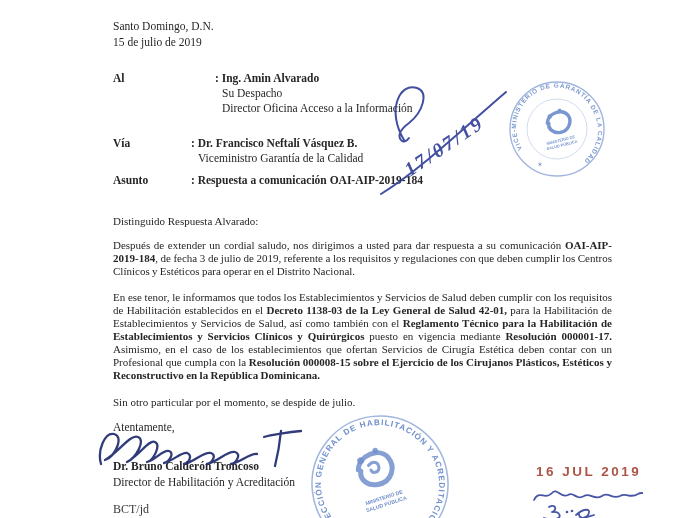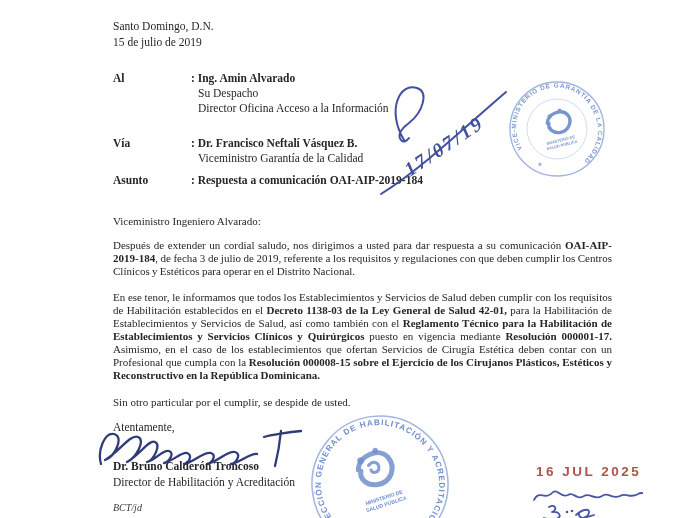--- a/index.html
+++ b/index.html
@@ -10,34 +10,34 @@
   }
   .abs{position:absolute;}
   .b{font-weight:bold;}
   p{margin:0;}
   
   .dateline{left:113px;top:19px;font-size:11.5px;line-height:15.5px;}
   
   .field{font-size:11.5px;line-height:15px;display:flex;}
   .field .lbl{width:78px;font-weight:bold;flex:0 0 78px;}
   .field .val .sub{margin-left:7px;}
-  .f-to{left:113px;top:71px;}
+  .f-to{left:113px;top:71px;gap:24px;}
   .f-via{left:113px;top:136px;}
   .f-subject{left:113px;top:173px;}
   .salutation{left:113px;top:215px;font-size:11px;}
   .bodytext{
     text-align:justify;width:499px;font-size:11px;line-height:13px;
     word-spacing:-0.4px;letter-spacing:0;
   }
   .p1{left:113px;top:239px;}
   .p2{left:113px;top:291px;}
   .closing{left:113px;top:396px;font-size:11px;}
   .farewell{left:113px;top:421px;font-size:11.5px;}
   .signer{left:113px;top:459px;font-size:11.5px;line-height:15.5px;}
-  .initials{left:113px;top:502px;font-size:10px;color:#3a3a3a;font-style:italic;}
+  .initials{left:113px;top:502px;font-size:12px;color:#3a3a3a;}
   
   svg text{font-family:"Liberation Sans","DejaVu Sans",sans-serif;}
   .stamp-top{left:501px;top:73px;width:112px;height:112px;opacity:.82;}
   .stamp-bottom{left:298px;top:402px;width:164px;height:164px;opacity:.88;transform:rotate(-6deg);}
   .ink-top{left:376px;top:78px;width:145px;height:120px;opacity:.9;}
   .ink-sig{left:94px;top:424px;width:215px;height:50px;opacity:.92;}
   .ink-received{left:524px;top:480px;width:168px;height:38px;opacity:.9;}
   .date-stamp{
     left:536px;top:464px;font-family:"Liberation Sans","DejaVu Sans",sans-serif;
     font-weight:bold;font-size:13.5px;letter-spacing:2.5px;color:#a6483a;opacity:.93;
@@ -74,27 +74,27 @@
     </span>
   </div>
 
   <div class="abs field f-subject">
     <span class="lbl">Asunto</span>
     <span class="val">
       <div class="b">: Respuesta a comunicación OAI-AIP-2019-184</div>
     </span>
   </div>
 
-  <p class="abs salutation">Viceministro Ingeniero Alvarado:</p>
+  <p class="abs salutation">Distinguido Respuesta Alvarado:</p>
 
   <p class="abs bodytext p1"><span>Después de extender un cordial saludo, nos dirigimos a usted para dar respuesta a su comunicación </span><span class="b">OAI-AIP-2019-184</span><span>, de fecha 3 de julio de 2019, referente a los requisitos y regulaciones con que deben cumplir los Centros Clínicos y Estéticos para operar en el Distrito Nacional.</span></p>
 
   <p class="abs bodytext p2"><span>En ese tenor, le informamos que todos los Establecimientos y Servicios de Salud deben cumplir con los requisitos de Habilitación establecidos en el </span><span class="b">Decreto 1138-03 de la Ley General de Salud 42-01,</span><span> para la Habilitación de Establecimientos y Servicios de Salud, así como también con el </span><span class="b">Reglamento Técnico para la Habilitación de Establecimientos y Servicios Clínicos y Quirúrgicos</span><span> puesto en vigencia mediante </span><span class="b">Resolución 000001-17.</span><span> Asimismo, en el caso de los establecimientos que ofertan Servicios de Cirugía Estética deben contar con un Profesional que cumpla con la </span><span class="b">Resolución 000008-15 sobre el Ejercicio de los Cirujanos Plásticos, Estéticos y Reconstructivo en la República Dominicana.</span></p>
 
-  <p class="abs closing">Sin otro particular por el cumplir, se despide de usted.</p>
+  <p class="abs closing">Sin otro particular por el momento, se despide de julio.</p>
   <p class="abs farewell">Atentamente,</p>
 
   <div class="abs signer">
     <div class="b">Dr. Bruno Calderón Troncoso</div>
     <div>Director de Habilitación y Acreditación</div>
   </div>
   <div class="abs initials">BCT/jd</div>
 
   <svg class="abs ink-sig" viewBox="0 0 215 50">
     <g stroke="#1f2b6e" stroke-width="2.3" fill="none" stroke-linecap="round" stroke-linejoin="round">
@@ -143,21 +143,21 @@
     <g transform="rotate(-12 82 88)">
       <path d="M 67,62 C 72,48 94,47 99,59 C 104,71 95,84 81,82 C 71,80.5 65,72 69,64" fill="none" stroke="#5d80c6" stroke-width="5" stroke-linecap="round" opacity="0.85"></path>
       <path d="M 78,61 C 84,57 89,61 87,67 C 85,71 79,70 79,66" fill="none" stroke="#5d80c6" stroke-width="3" stroke-linecap="round" opacity="0.85"></path>
       <circle cx="72" cy="54" r="3.4" fill="#5d80c6" opacity="0.85"></circle>
       <circle cx="89" cy="49" r="2.8" fill="#5d80c6" opacity="0.85"></circle>
       <text x="83" y="98" text-anchor="middle" font-size="5.2" font-weight="bold" fill="#5d80c6">MINISTERIO DE</text>
       <text x="83" y="105" text-anchor="middle" font-size="5.2" font-weight="bold" fill="#5d80c6">SALUD PÚBLICA</text>
     </g>
   </svg>
 
-  <div class="abs date-stamp">16 JUL 2025</div>
+  <div class="abs date-stamp">16 JUL 2019</div>
 
   <svg class="abs ink-received" viewBox="0 0 168 38">
     <g stroke="#33439b" stroke-width="1.8" fill="none" stroke-linecap="round" stroke-linejoin="round">
       <path d="M 10,20 C 15,9 21,21 28,13 C 33,7 37,19 44,15 C 50,11 52,21 60,16 C 66,12 70,21 78,16 C 84,11 88,20 96,16 C 102,12 106,19 114,14 C 120,10 124,18 132,13 C 138,9 142,16 150,12"></path>
       <path d="M 146,4 C 151,9 156,14 161,18"></path>
       <path d="M 25,27 C 31,23 34,30 28,32 C 36,31 39,38 31,39"></path>
       <circle cx="43" cy="32" r="1.3" fill="#33439b" stroke="none"></circle>
       <circle cx="48" cy="31" r="1.3" fill="#33439b" stroke="none"></circle>
       <path d="M 52,35 C 60,28 68,28 64,35 C 61,40 54,38 55,33"></path>
       <path d="M 20,38 C 36,42 54,40 70,35"></path>

